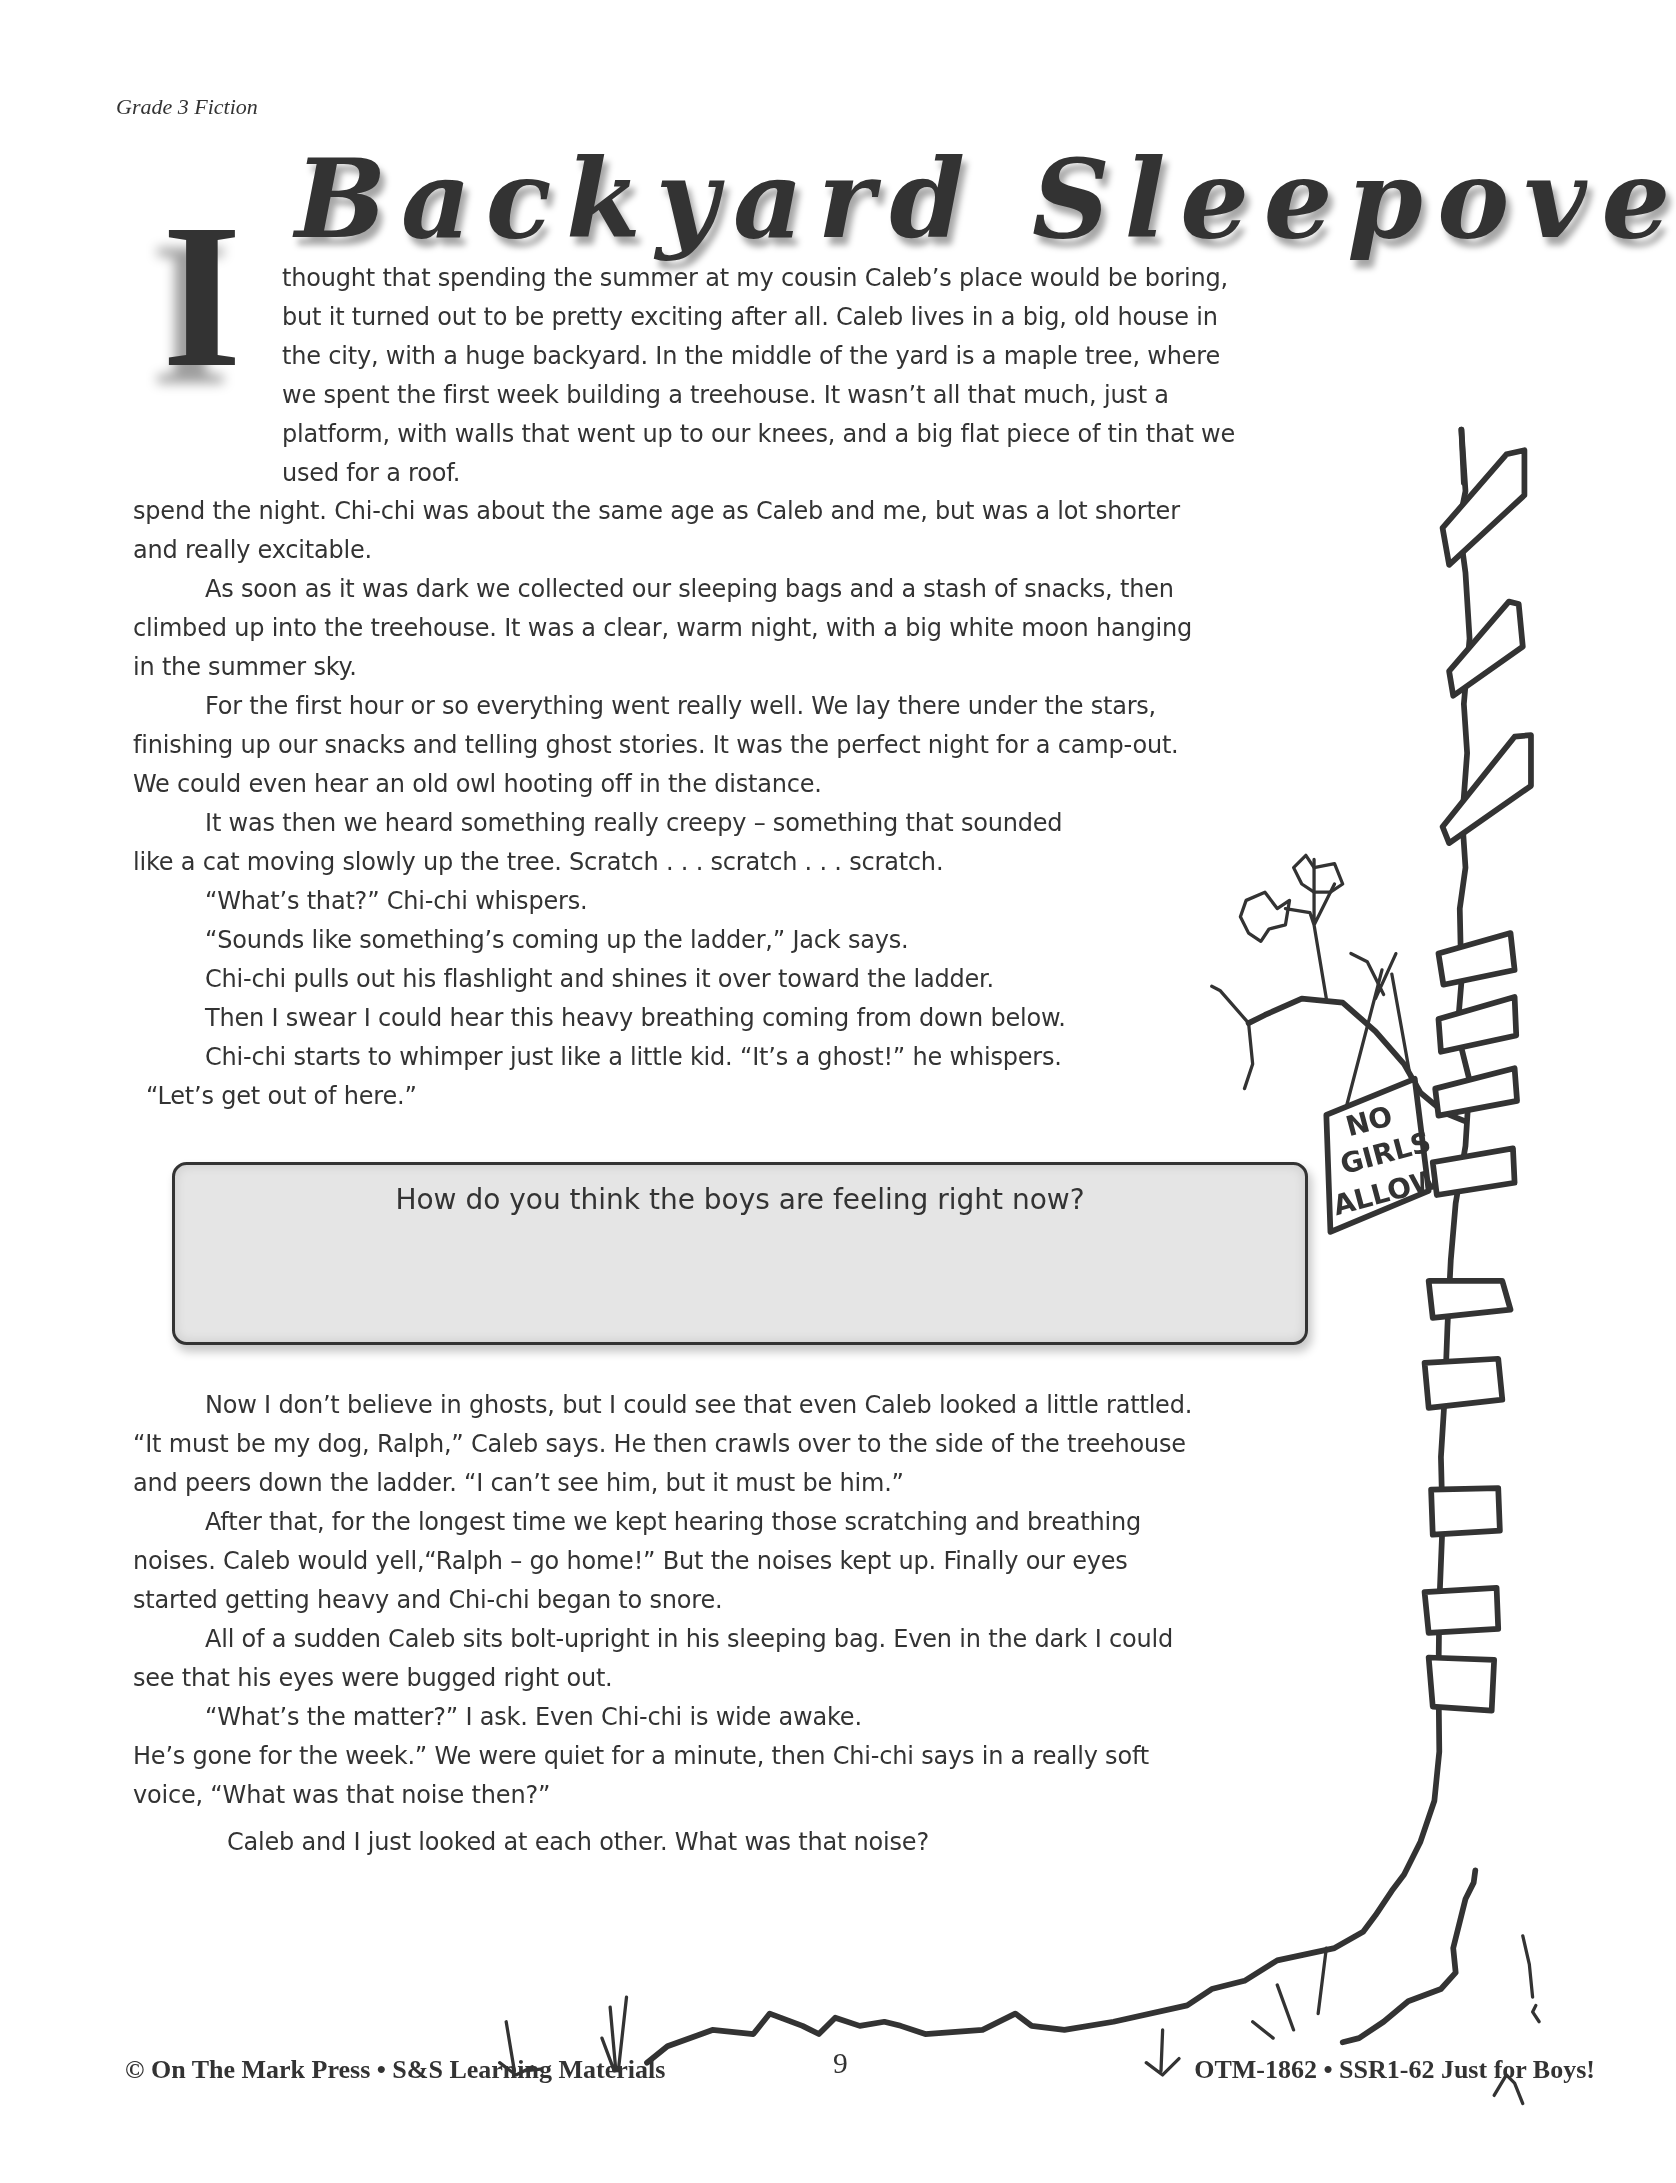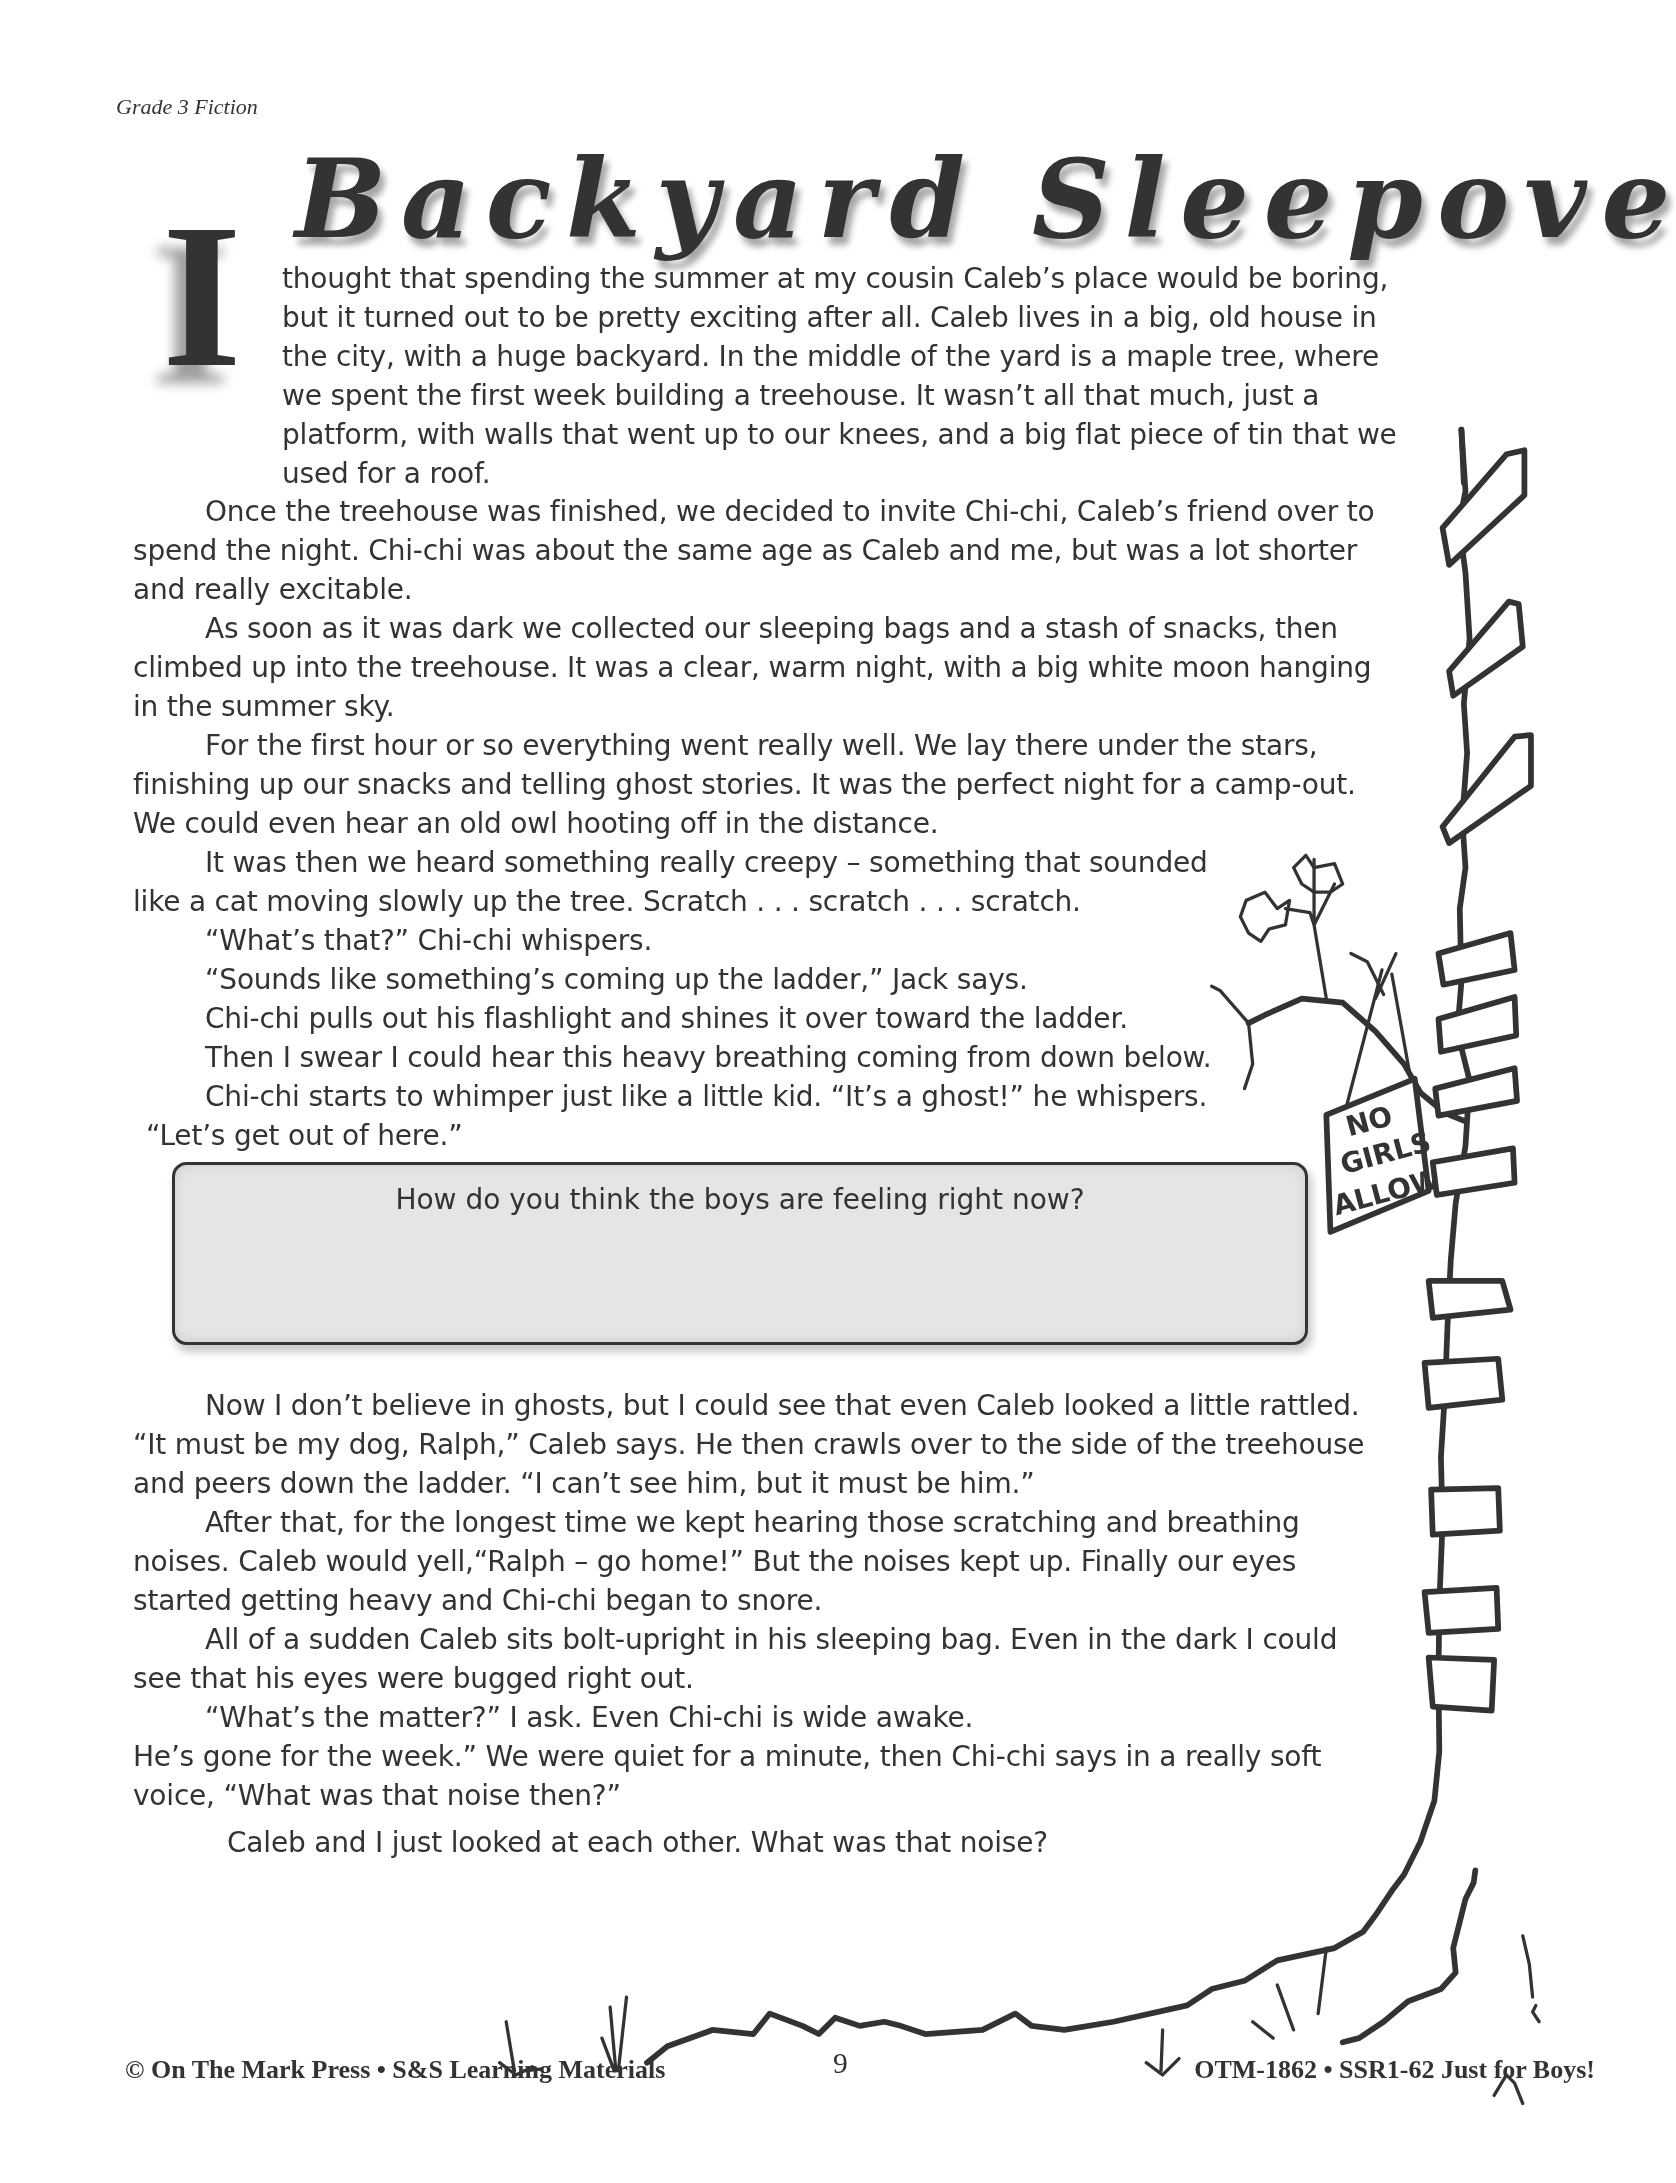--- a/index.html
+++ b/index.html
@@ -1,21 +1,21 @@
 <!DOCTYPE html>
 <html style="font-size:13px"><head>
 <meta charset="utf-8">
 <style>
   html, body { margin: 0; padding: 0; background: #ffffff; }
   body { width: 1677px; height: 2183px; position: relative; overflow: hidden; color: #333333; }
   .abs { position: absolute; }
   .grade-label { left: 116px; top: 94px; font-family: "Liberation Serif", "DejaVu Serif", serif; font-style: italic; font-size: 22px; color: #333; }
   .title { left: 295px; top: 138px; width: 1031px; height: 131px; font-family: "DejaVu Serif", serif; font-weight: bold; font-size: 108px; letter-spacing: 14.7px; color: #333; text-shadow: 4.9px 8.2px 6.5px rgba(0,0,0,0.35); white-space: nowrap; line-height: 123px; font-style: italic; }
   .dropcap { left: 162px; top: 214px; font-family: "Liberation Serif", "DejaVu Serif", serif; font-weight: bold; font-size: 205px; line-height: 164px; color: #333; text-shadow: -11.5px 18px 11.5px rgba(0,0,0,0.38); }
-  .story { font-family: "DejaVu Sans", "Liberation Sans", sans-serif; font-size: 28px; line-height: 39px; color: #333; letter-spacing: -0.2px; white-space: nowrap; }
+  .story { font-family: "DejaVu Sans", "Liberation Sans", sans-serif; font-size: 24px; line-height: 39px; color: #333; letter-spacing: -0.2px; white-space: nowrap; }
   .line { display: block; height: 39px; }
   .ind { padding-left: 72px; }
   .ind2 { padding-left: 94px; }
   .ind-small { padding-left: 13px; }
   .p1 { left: 282px; top: 259px; }
   .p2 { left: 133px; top: 492px; }
   .p3 { left: 133px; top: 1386px; }
   .answer-box { left: 172px; top: 1162px; width: 1136px; height: 183px; border: 3.3px solid #333; border-radius: 14.7px; box-sizing: border-box; background: #e5e5e5; box-shadow: inset 0 0 11.5px rgba(0,0,0,0.12), 3.3px 6.5px 9.8px rgba(0,0,0,0.22); }
   .answer-question { position: absolute; left: 0; right: 0; top: 18px; text-align: center; font-family: "DejaVu Sans", "Liberation Sans", sans-serif; font-size: 28px; color: #333; }
   .answer-field { position: absolute; left: 16.4px; right: 16.4px; top: 65px; bottom: 13px; border: none; background: transparent; outline: none; resize: none; font-family: "DejaVu Sans", sans-serif; font-size: 24.6px; color: #333; }
@@ -90,21 +90,20 @@
 <div class="abs story p1">
   <span class="line">thought that spending the summer at my cousin Caleb’s place would be boring,</span>
   <span class="line">but it turned out to be pretty exciting after all.  Caleb lives in a big, old house in</span>
   <span class="line">the city, with a huge backyard.  In the middle of the yard is a maple tree, where</span>
   <span class="line">we spent the first week building a treehouse.  It wasn’t all that much, just a</span>
   <span class="line">platform, with walls that went up to our knees, and a big flat piece of tin that we</span>
   <span class="line">used for a roof.</span>
 </div>
 
 <div class="abs story p2">
-  <span class="line ind">Once the treehouse was finished, we decided to invite Chi-chi, Caleb’s friend over to</span>
   <span class="line">spend the night.  Chi-chi was about the same age as Caleb and me, but was a lot shorter</span>
   <span class="line">and really excitable.</span>
   <span class="line ind">As soon as it was dark we collected our sleeping bags and a stash of snacks, then</span>
   <span class="line">climbed up into the treehouse.  It was a clear, warm night, with a big white moon hanging</span>
   <span class="line">in the summer sky.</span>
   <span class="line ind">For the first hour or so everything went really well.  We lay there under the stars,</span>
   <span class="line">finishing up our snacks and telling ghost stories.  It was the perfect night for a camp-out.</span>
   <span class="line">We could even hear an old owl hooting off in the distance.</span>
   <span class="line ind">It was then we heard something really creepy – something that sounded</span>
   <span class="line">like a cat moving slowly up the tree.  Scratch . . . scratch . . . scratch.</span>

